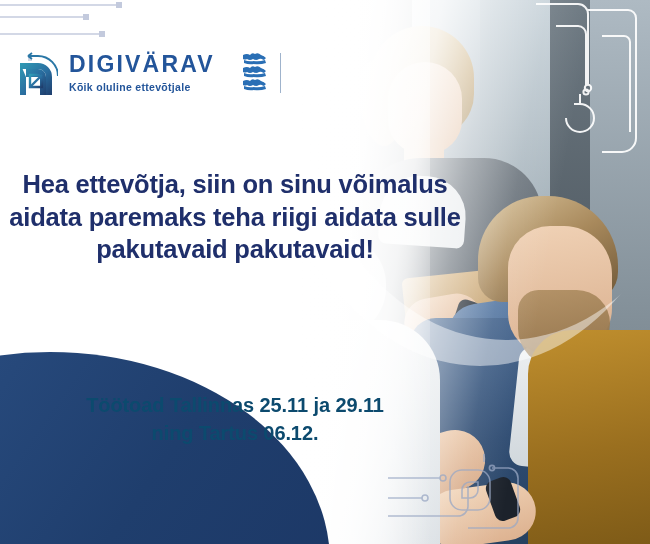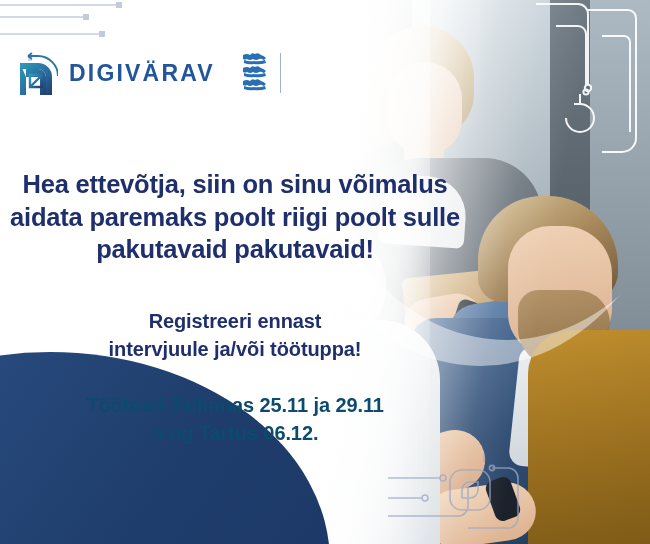--- a/index.html
+++ b/index.html
@@ -246,20 +246,21 @@
         </defs>
         <path d="M6 13 h18 a14 14 0 0 1 14 14 v18 h-6 v-18 a8 8 0 0 0 -8 -8 h-18z" fill="url(#gdg)"></path>
         <path d="M6 13 v32 h6 v-26 h12 a8 8 0 0 1 8 8 v18 h-6 v-18 h-14" fill="url(#gdg)"></path>
         <path d="M16 25 h7 a5 5 0 0 1 5 5 v7 h-12z" fill="none" stroke="url(#gdg)" stroke-width="2.4"></path>
         <path d="M16 37 l12 -12" stroke="url(#gdg)" stroke-width="2.4"></path>
         <path d="M14 6 h10 a20 20 0 0 1 20 20" stroke="#2a77a6" stroke-width="2" fill="none"></path>
         <path d="M14 6 l4 -3 M14 6 l4 3" stroke="#2a77a6" stroke-width="1.8" fill="none"></path>
       </svg>
       <div class="dg-txt">
         <span class="dg-name">DIGIVÄRAV</span>
+        <span class="dg-tag">Kõik oluline ettevõtjale</span>
       </div>
     </div>
 
     <div class="mk">
       <svg class="mk-arms" viewBox="0 0 28 42">
         <g fill="#2a6fb5">
           <g>
             <path d="M2 3 q4 -2 7 0 q2 -3 5 -1 q3 -2 6 1 q3 1 5 3 l-2 2 q-3 -2 -5 -1 q-3 2 -6 0 q-3 2 -6 0 q-2 1 -4 0z"></path>
             <path d="M3 8 q5 2 10 1 q5 1 11 -1 l1 3 q-6 2 -12 1 q-5 1 -10 -1z"></path>
             <circle cx="6" cy="5" r="1.5"></circle>
@@ -281,27 +282,23 @@
               <circle cx="22" cy="6" r="1.4"></circle>
           </g>
         </g>
       </svg>
       <div class="mk-rule"></div>
     </div>
   </div>
 
   <div class="headline">
     <span class="l">Hea ettevõtja, siin on sinu võimalus</span>
-    <span class="l">aidata paremaks poolt riigi poolt sulle</span>
+    <span class="l">aidata paremaks teha riigi aidata sulle</span>
     <span class="l">pakutavaid pakutavaid!</span>
   </div>
 
-  <div class="sub">
-    <span class="l">Registreeri ennast</span>
-    <span class="l">intervjuule ja/või töötuppa!</span>
-  </div>
 
   <div class="dates">
     <span class="l">Töötoad Tallinnas 25.11 ja 29.11</span>
     <span class="l">ning Tartus 06.12.</span>
   </div>
 
 </div>
 
 </body></html>

